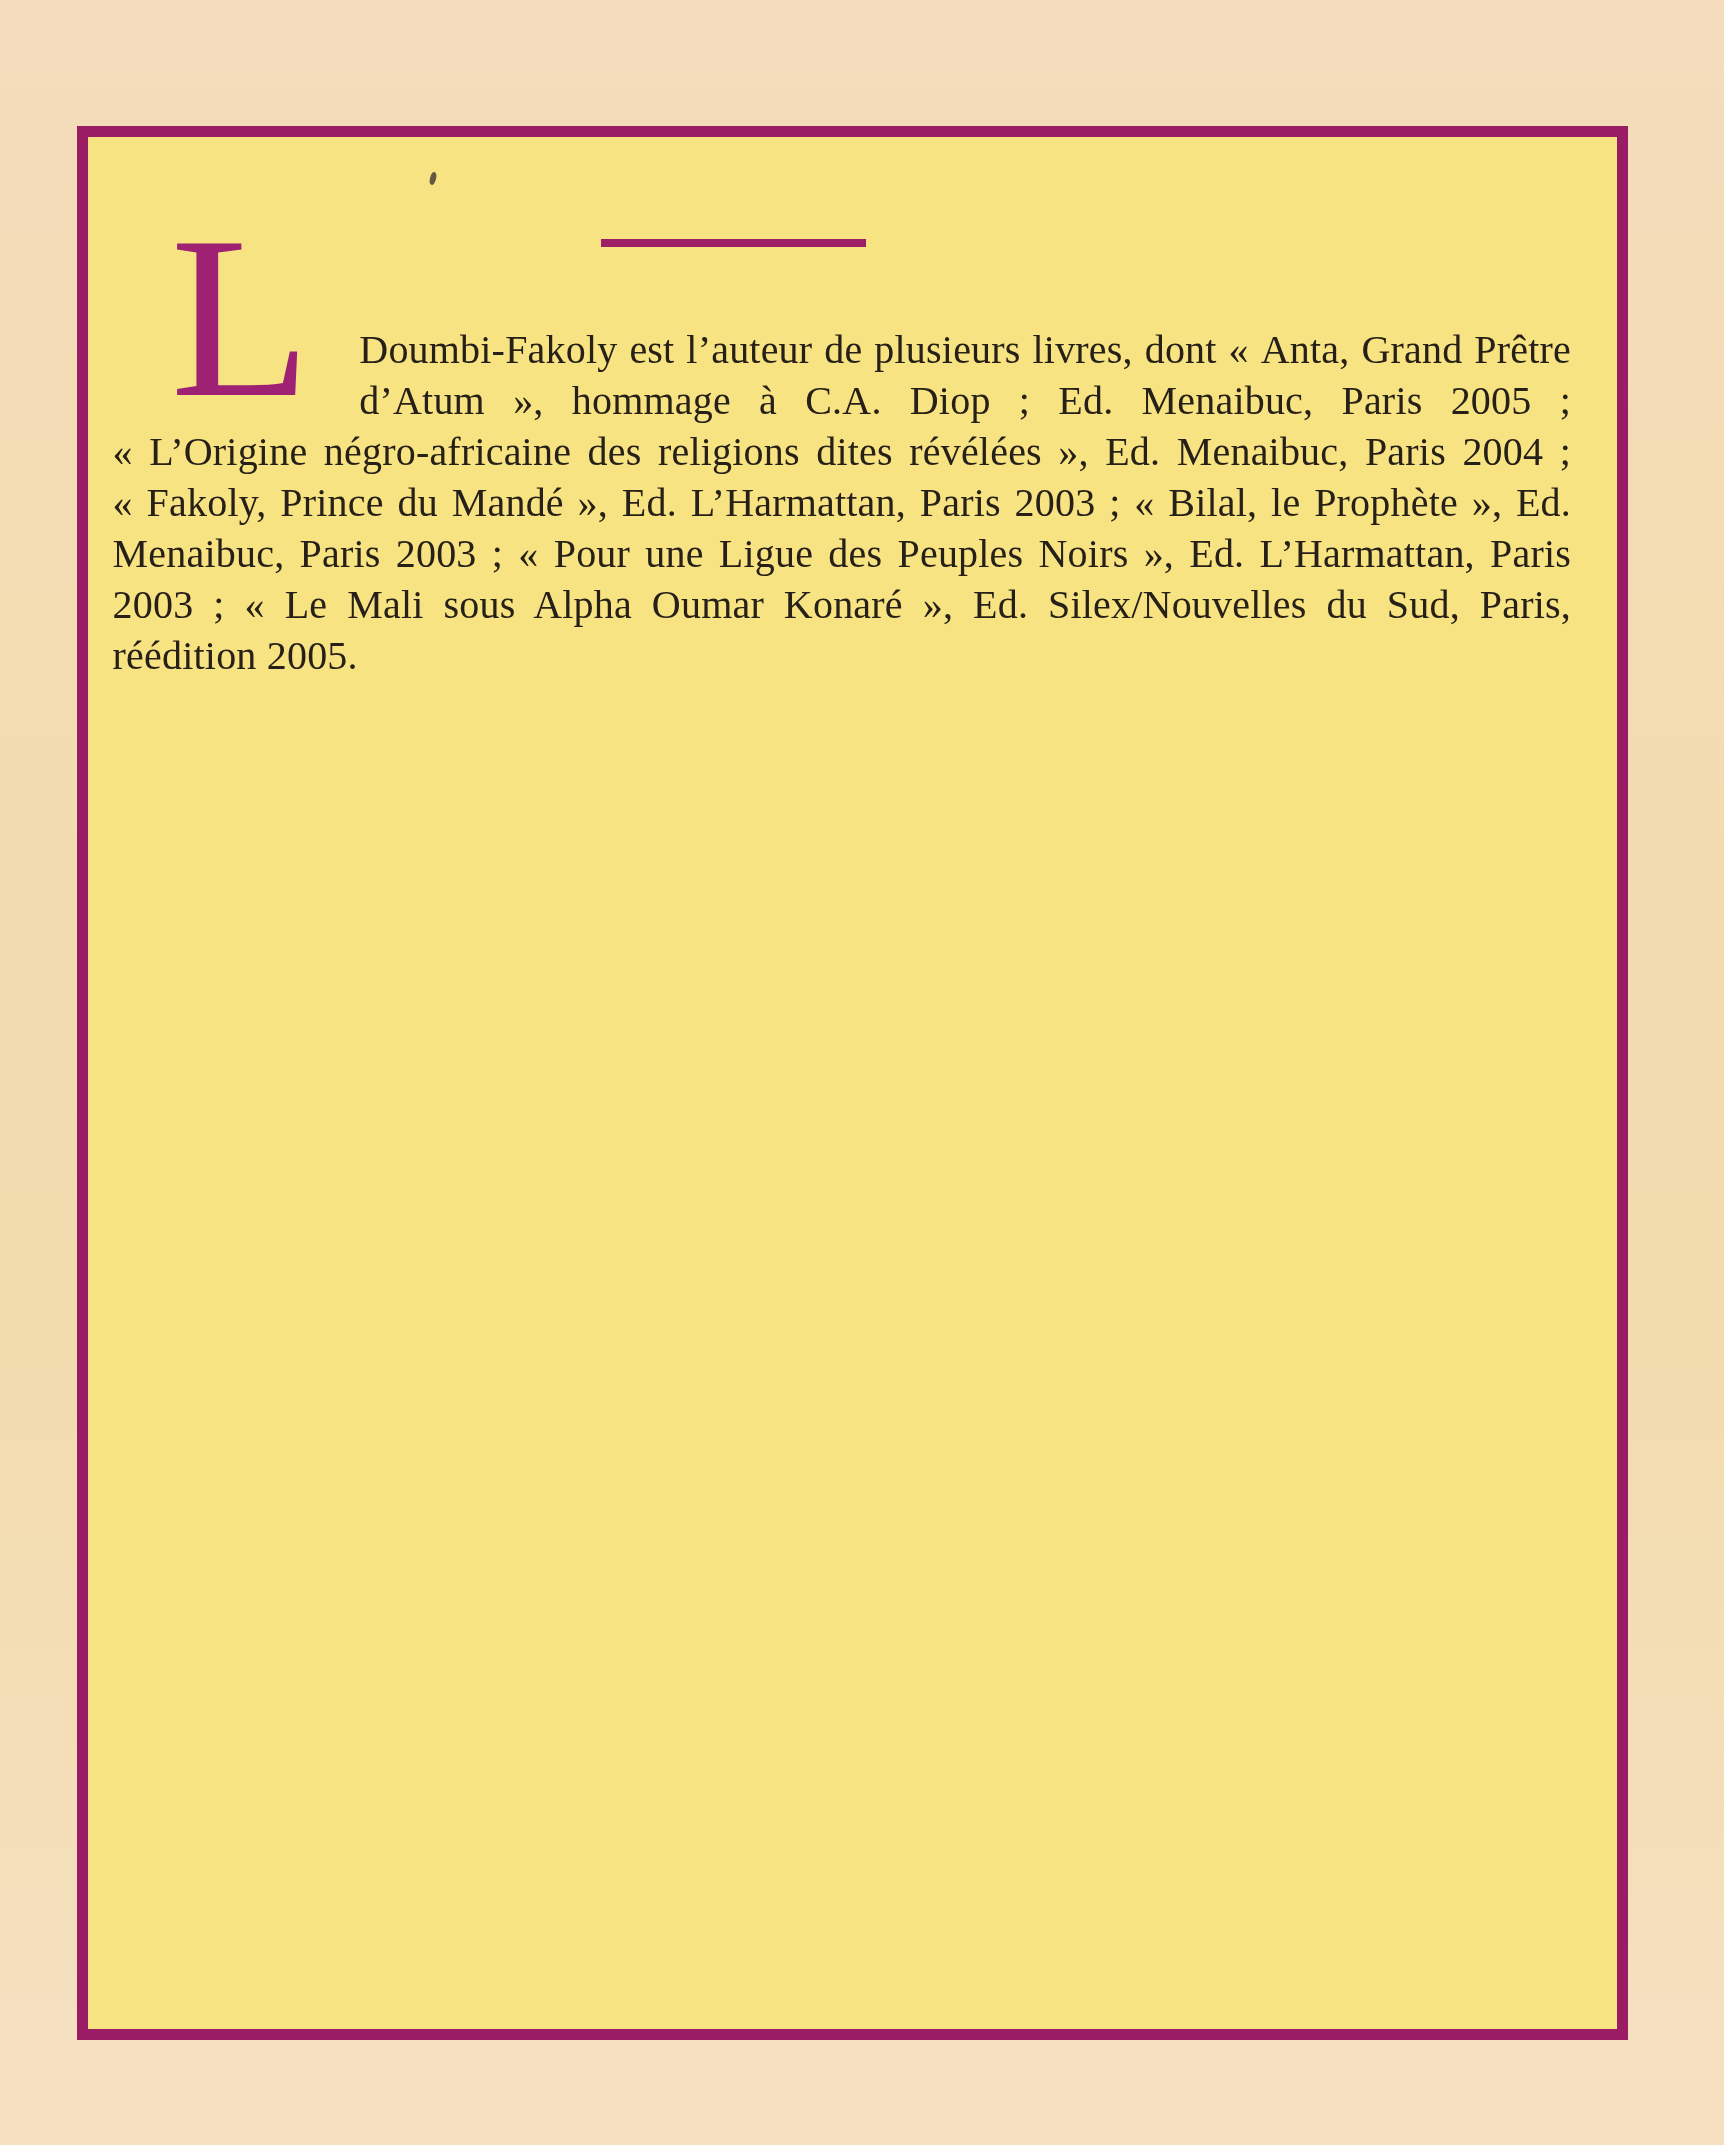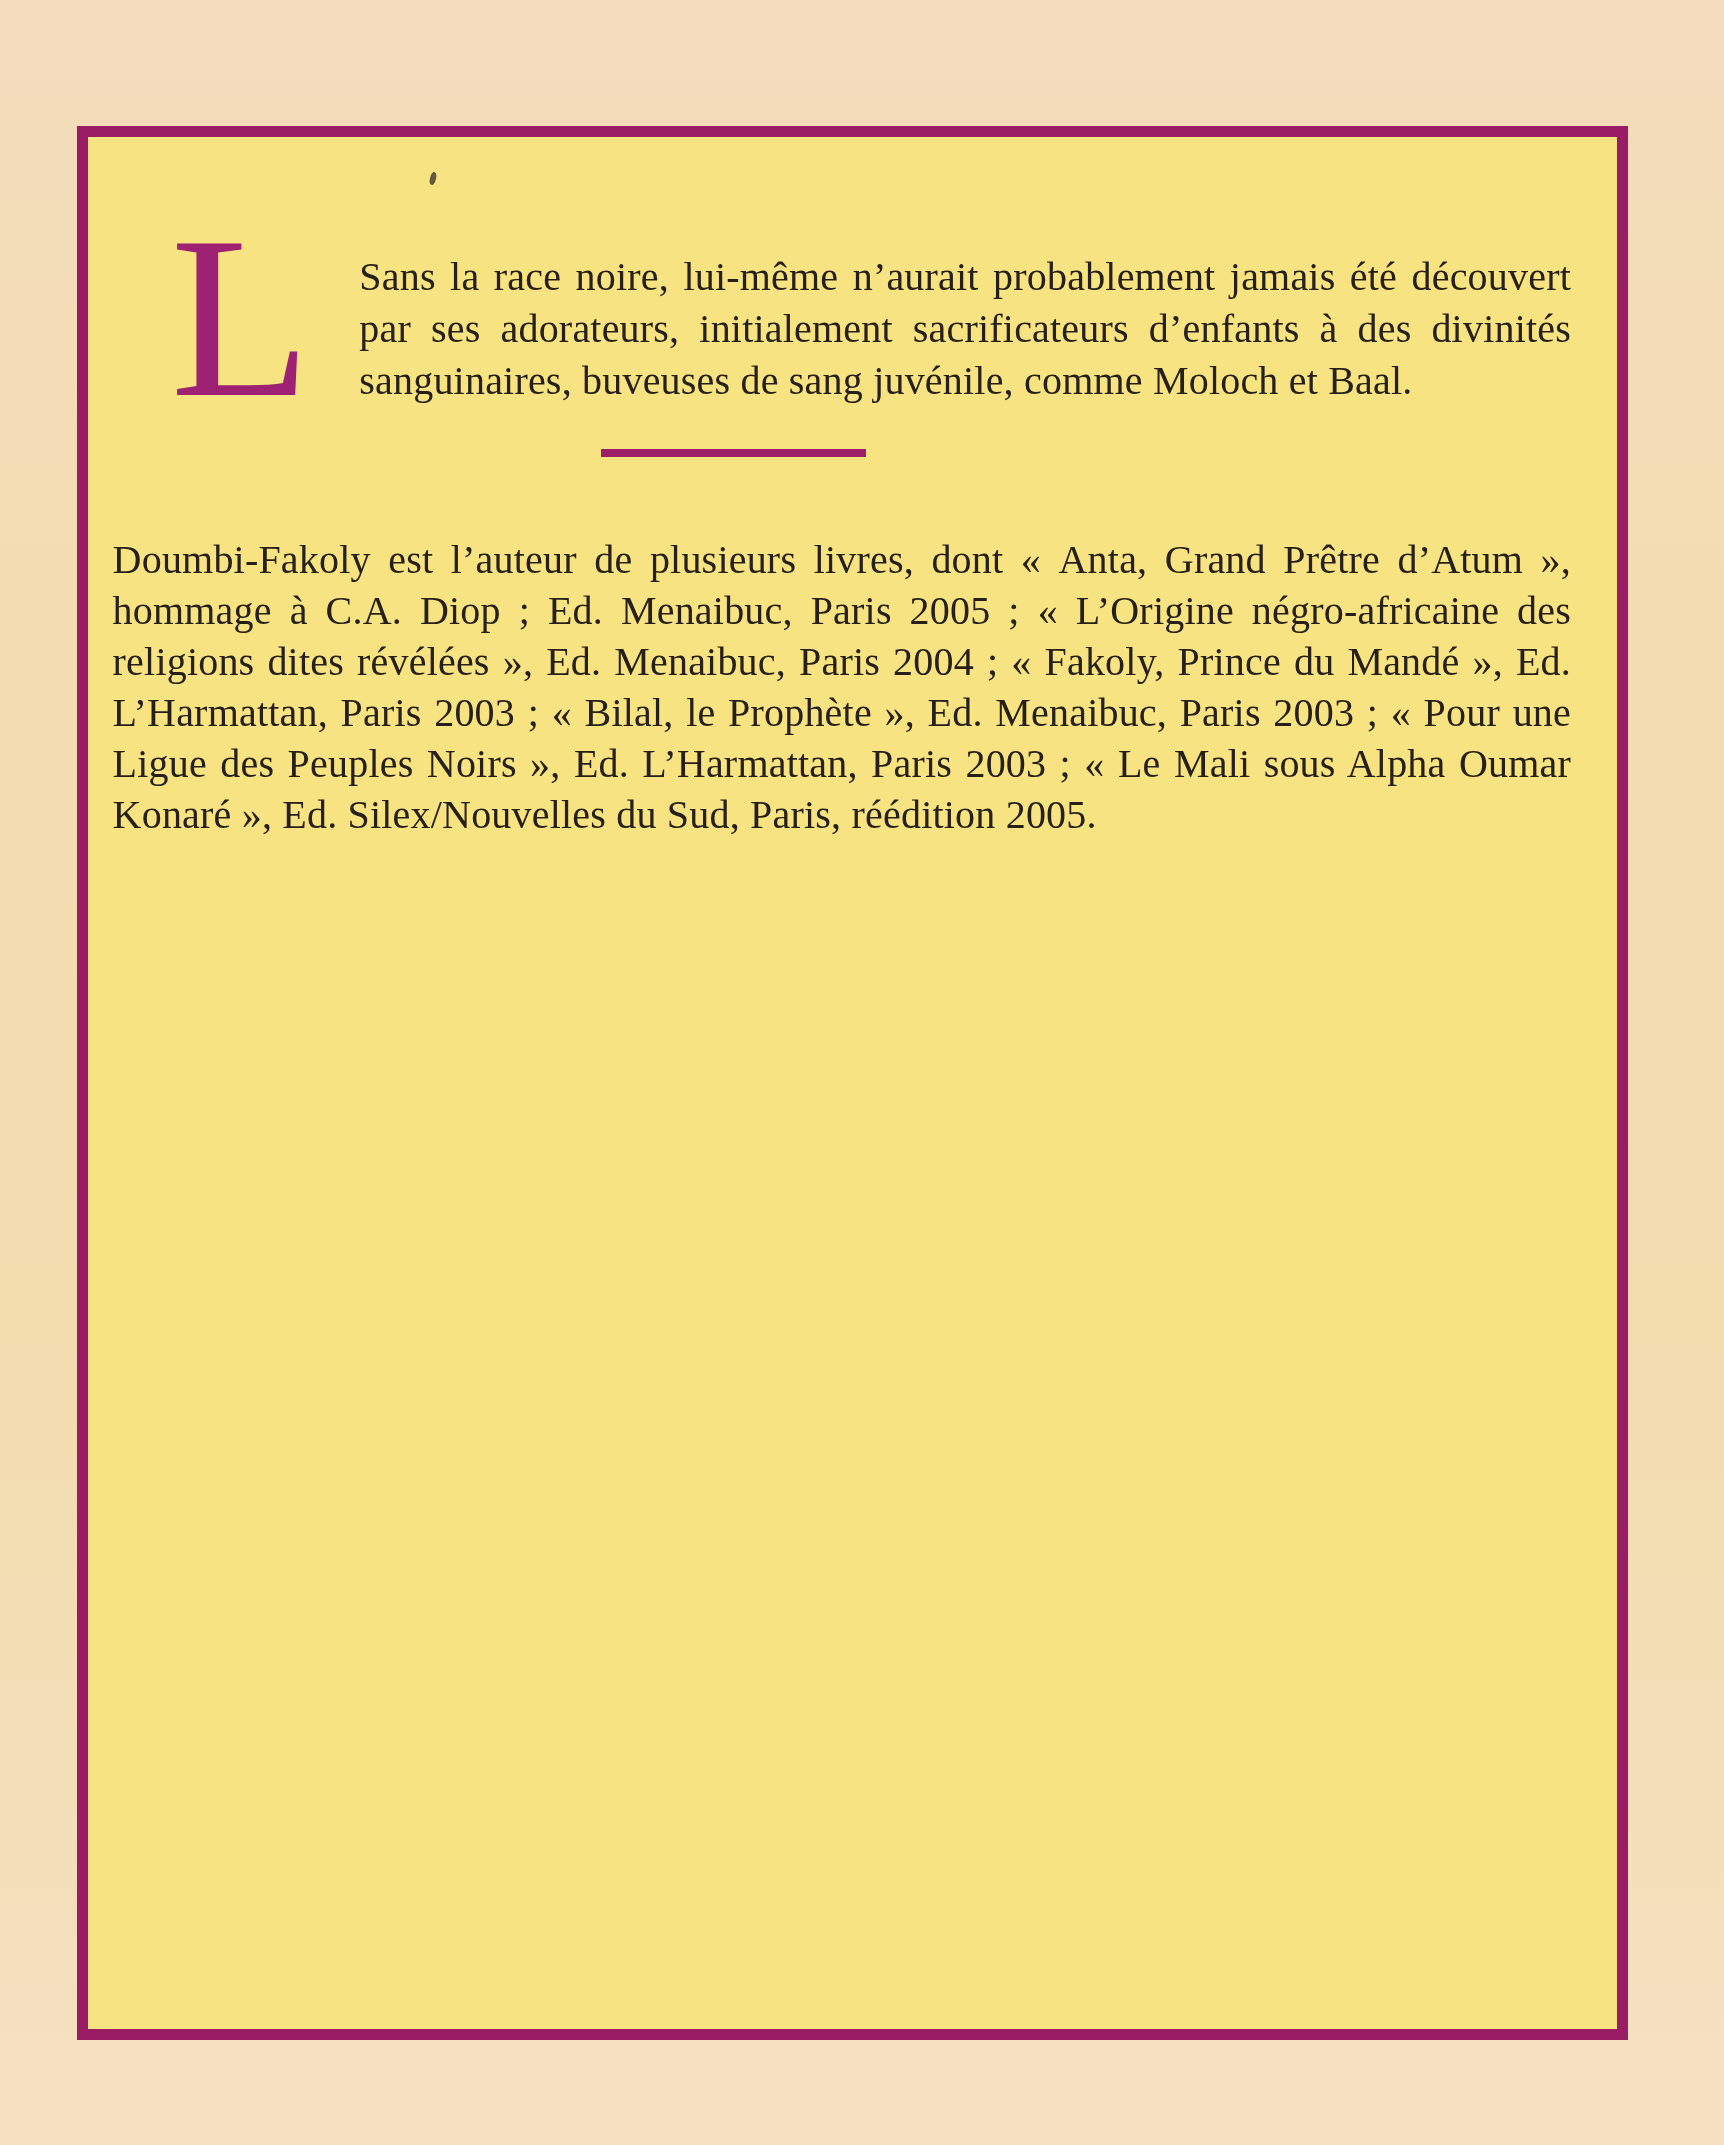--- a/index.html
+++ b/index.html
@@ -75,20 +75,19 @@
 
 <div class="panel">
   <span class="scan-speck"></span>
 
   <div class="body-text">
     <p><span class="dropcap">L</span></p>
 
 
 
 
-    <p>Sans la race noire, lui-même n’aurait probablement jamais été découvert par ses adorateurs, initialement sacrificateurs d’enfants à des divinités sanguinaires, buveuses de sang juvénile, comme Moloch et Baal.</p>
   </div>
 
   <div class="divider"></div>
 
   <p class="author-note">Doumbi-Fakoly est l’auteur de plusieurs livres, dont «&nbsp;Anta, Grand Prêtre d’Atum&nbsp;», hommage à C.A. Diop&nbsp;; Ed. Menaibuc, Paris 2005&nbsp;; «&nbsp;L’Origine négro-africaine des religions dites révélées&nbsp;», Ed. Menaibuc, Paris 2004&nbsp;; «&nbsp;Fakoly, Prince du Mandé&nbsp;», Ed. L’Harmattan, Paris 2003&nbsp;; «&nbsp;Bilal, le Prophète&nbsp;», Ed. Menaibuc, Paris 2003&nbsp;; «&nbsp;Pour une Ligue des Peuples Noirs&nbsp;», Ed. L’Harmattan, Paris 2003&nbsp;; «&nbsp;Le Mali sous Alpha Oumar Konaré&nbsp;», Ed. Silex/Nouvelles du Sud, Paris, réédition 2005.</p>
 </div>
 
 
 </body></html>

